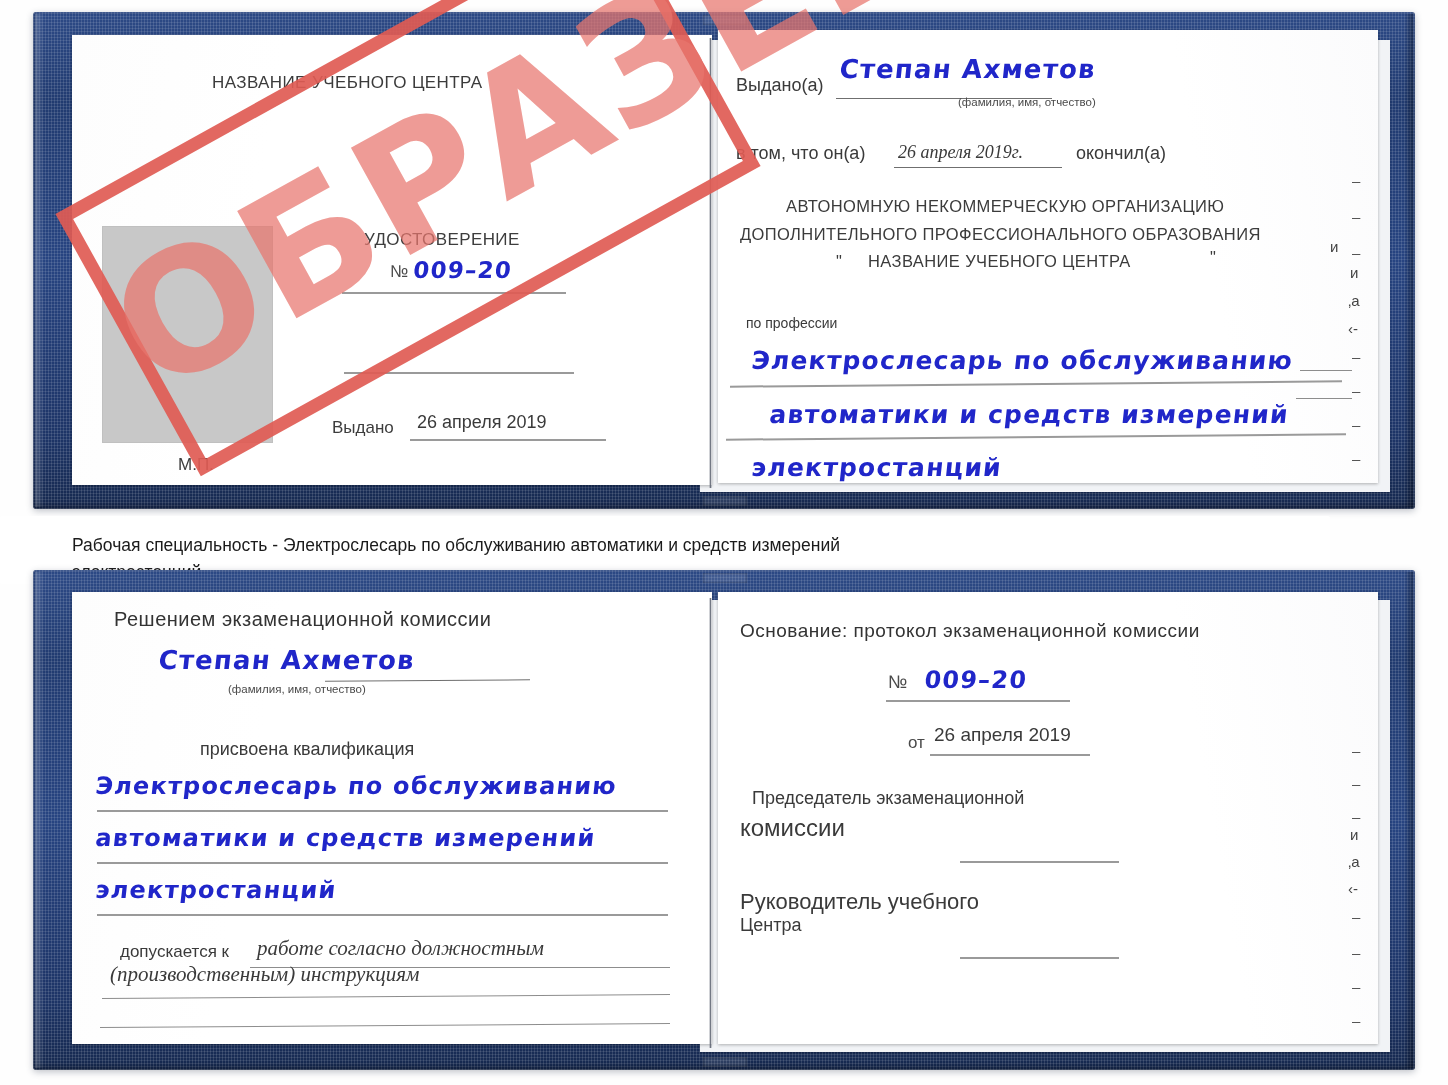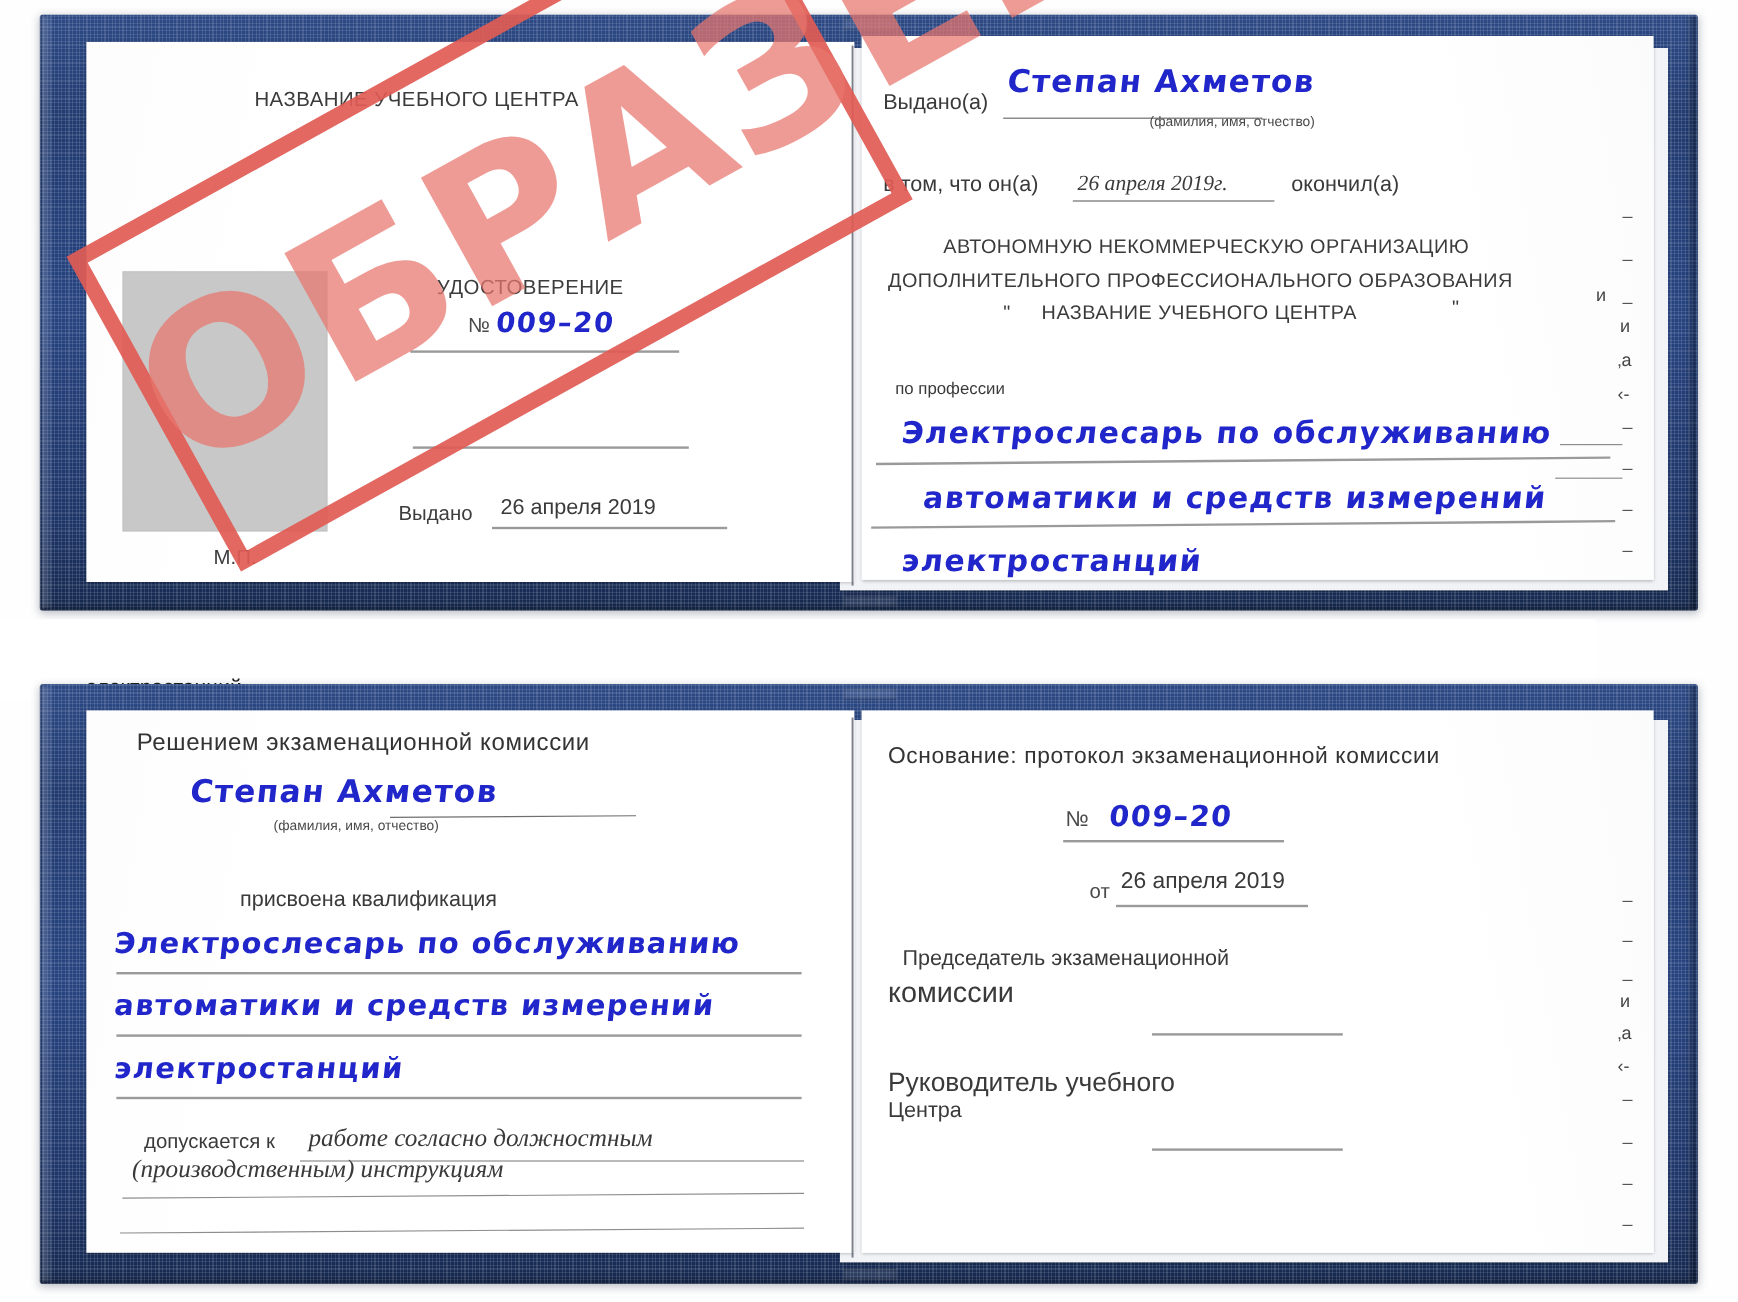--- a/index.html
+++ b/index.html
@@ -195,20 +195,21 @@
   </div>
 
   <div class="seam" style="left:709px;top:38px;height:450px;"></div>
 
   <div class="stamp">
     <div class="frame"></div>
     <div class="word">ОБРАЗЕЦ</div>
   </div>
 
   <div class="caption-shade" style="left:0px;top:516px;width:1330px;height:68px;"></div>
+  <div class="caption" style="left:72px;top:532px;">Рабочая специальность - Электрослесарь по обслуживанию автоматики и средств измерений</div>
   <div class="caption" style="left:72px;top:559px;">электростанций</div>
 
   <div class="cert" style="left:33px;top:570px;width:1382px;height:500px;">
     <div class="fold-hi"></div>
     <div class="fold-hi-r"></div>
     <div class="notch" style="left:670px;top:3px;"></div>
     <div class="notch" style="left:670px;bottom:3px;"></div>
   </div>
 
   <div class="paper-under" style="left:700px;top:600px;width:690px;height:452px;"></div>

